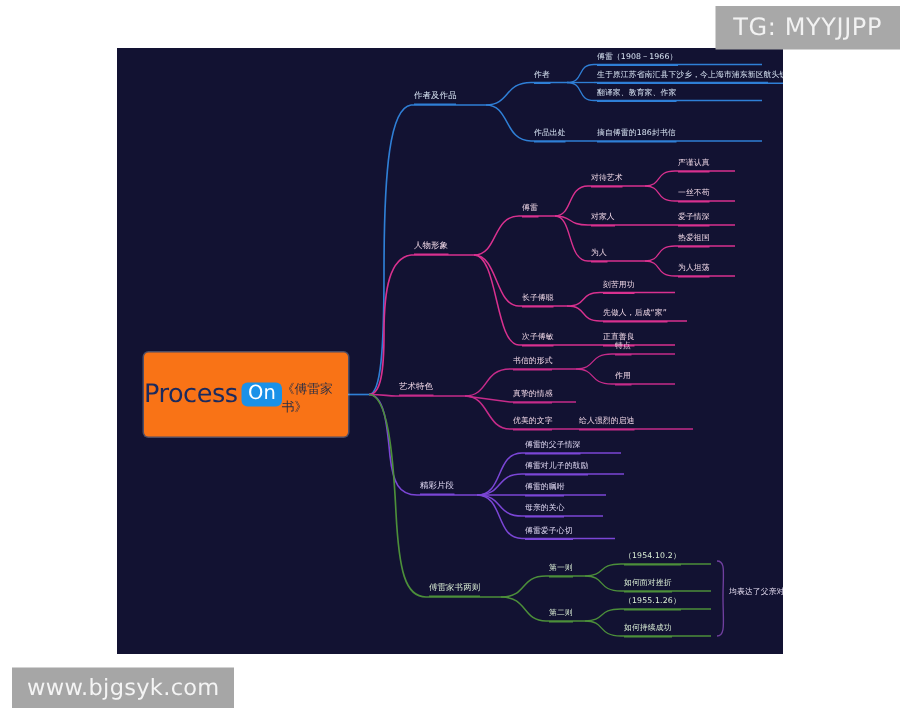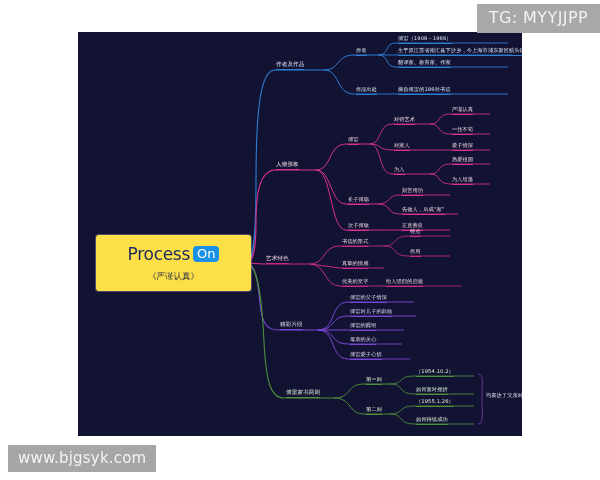--- a/index.html
+++ b/index.html
@@ -22,23 +22,23 @@
   .node.b-blue{border-bottom:.9px solid #2f7fd6;color:#dce8f7;}
   .node.b-pink{border-bottom:.9px solid #d9318f;color:#f3dbe9;}
   .node.b-magenta{border-bottom:.9px solid #c62b8a;color:#f2d9e8;}
   .node.b-purple{border-bottom:.9px solid #7b46d6;color:#e2dbf5;}
   .node.b-green{border-bottom:.9px solid #4c8f3a;color:#dcefd6;}
   .node.lvl1{font-size:5.6px;}
   .node.nob{border-bottom:none;}
 
   
   #root-card{
-    position:absolute;left:18px;top:203px;width:155px;height:56px;
-    background:#fde047;border-radius:3px;
-    display:flex;flex-direction:column;align-items:center;justify-content:center;
+    position:absolute;left:18px;top:203px;width:136px;height:56px;
+    background:#f97316;border-radius:3px;
+    display:flex;align-items:center;justify-content:center;
     box-shadow:0 0 0 1px rgba(255,255,255,.25);
   }
   .logo-row{display:flex;align-items:center;justify-content:center;height:22px;}
   .logo-text{
     font-size:17px;color:#1b2a5e;letter-spacing:-.3px;
     font-family:"DejaVu Sans","Liberation Sans",sans-serif;font-weight:400;
   }
   .logo-badge{
     margin-left:3px;background:#1a91e8;color:#fff;border-radius:4px;
     font-size:13px;padding:1px 4px 2px 4px;line-height:1;
@@ -155,21 +155,21 @@
     <path d="M336,392 L396,392" stroke="#4c8f3a" stroke-width=".9" fill="none"></path>
 
     <path d="M400,342 C406,342 404,350 404,366 C404,382 406,392 400,392" stroke="#6f3f9e" stroke-width=".9" fill="none"></path>
   </svg>
 
   <div id="root-card">
     <div class="logo-row">
       <span class="logo-text">Process</span>
       <span class="logo-badge">On</span>
     </div>
-    <div class="root-sub">《严谨认真》</div>
+    <div class="root-sub">《傅雷家书》</div>
   </div>
 
   <div class="node b-blue lvl1" style="left:198px;top:30px;">作者及作品</div>
   <div class="node b-blue" style="left:278px;top:16px;">作者</div>
   <div class="node b-blue" style="left:320px;top:4px;">傅雷（1908－1966）</div>
   <div class="node b-blue" style="left:320px;top:16px;">生于原江苏省南汇县下沙乡，今上海市浦东新区航头镇</div>
   <div class="node b-blue" style="left:320px;top:28px;">翻译家、教育家、作家</div>
   <div class="node b-blue" style="left:278px;top:55px;">作品出处</div>
   <div class="node b-blue" style="left:320px;top:55px;">摘自傅雷的186封书信</div>
 

